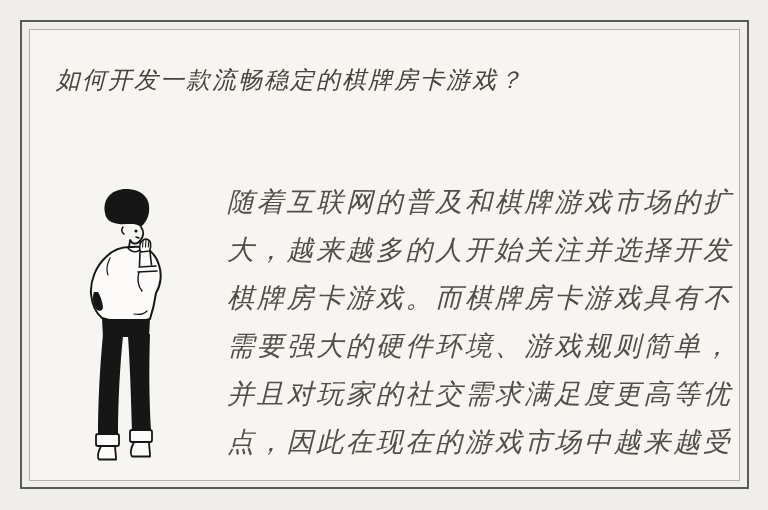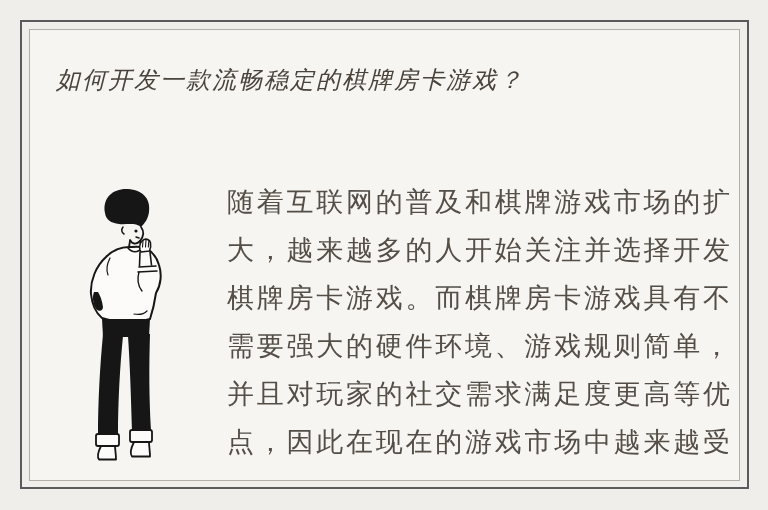--- a/index.html
+++ b/index.html
@@ -57,20 +57,21 @@
     position: absolute;
     left: 227px; top: 178px;
     width: 505px;
     font-size: 27px;
     line-height: 48px;
     letter-spacing: 2px;
     color: var(--body-color);
     text-align: justify;
     text-align-last: justify;
     z-index: 2;
+    font-style: italic;
   }
 </style>
 </head>
 <body>
 
 <div class="frame-outer"></div>
 <div class="frame-inner"></div>
 
 <h1 class="page-title">如何开发一款流畅稳定的棋牌房卡游戏？</h1>
 

